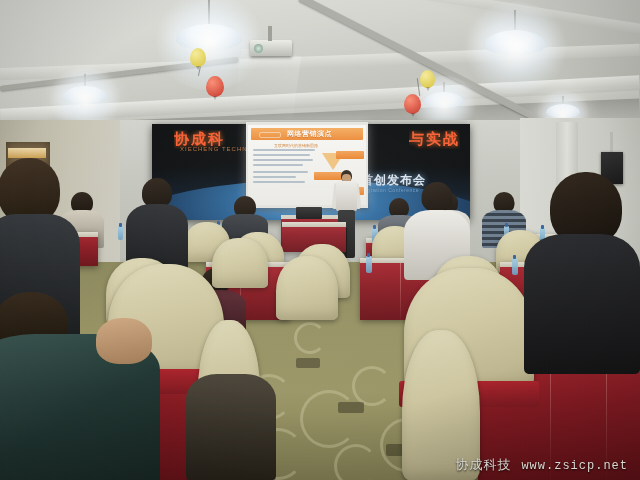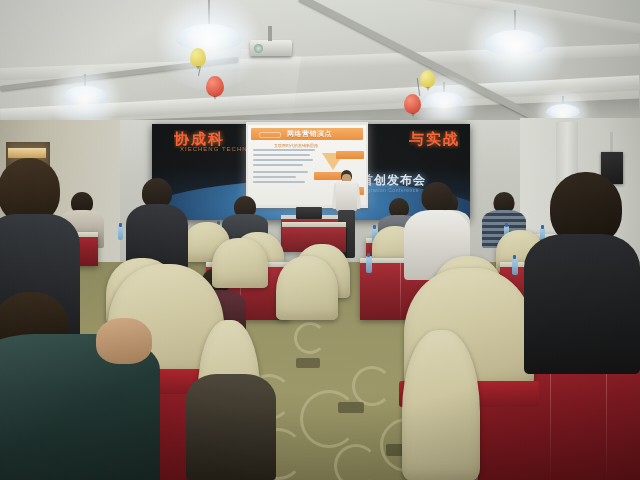--- a/index.html
+++ b/index.html
@@ -618,14 +618,18 @@
   <div style="position:absolute;left:96px;top:318px;width:56px;height:46px;border-radius:46% 46% 40% 40%;
               background:linear-gradient(170deg,#d9b089,#a9815c);"></div>
 
   <div class="fg" style="left:186px;top:374px;width:90px;height:106px;">
     <div class="body" style="left:0;top:0;width:90px;height:106px;background:linear-gradient(180deg,#4c463c,#241f18);"></div>
   </div>
 
   <div class="warmcast"></div>
   <div class="grade"></div>
 
+  <div class="watermark">
+    <span class="wm-brand">协成科技</span>
+    <span class="wm-url">www.zsicp.net</span>
+  </div>
 
 </div>
 
 </body></html>

